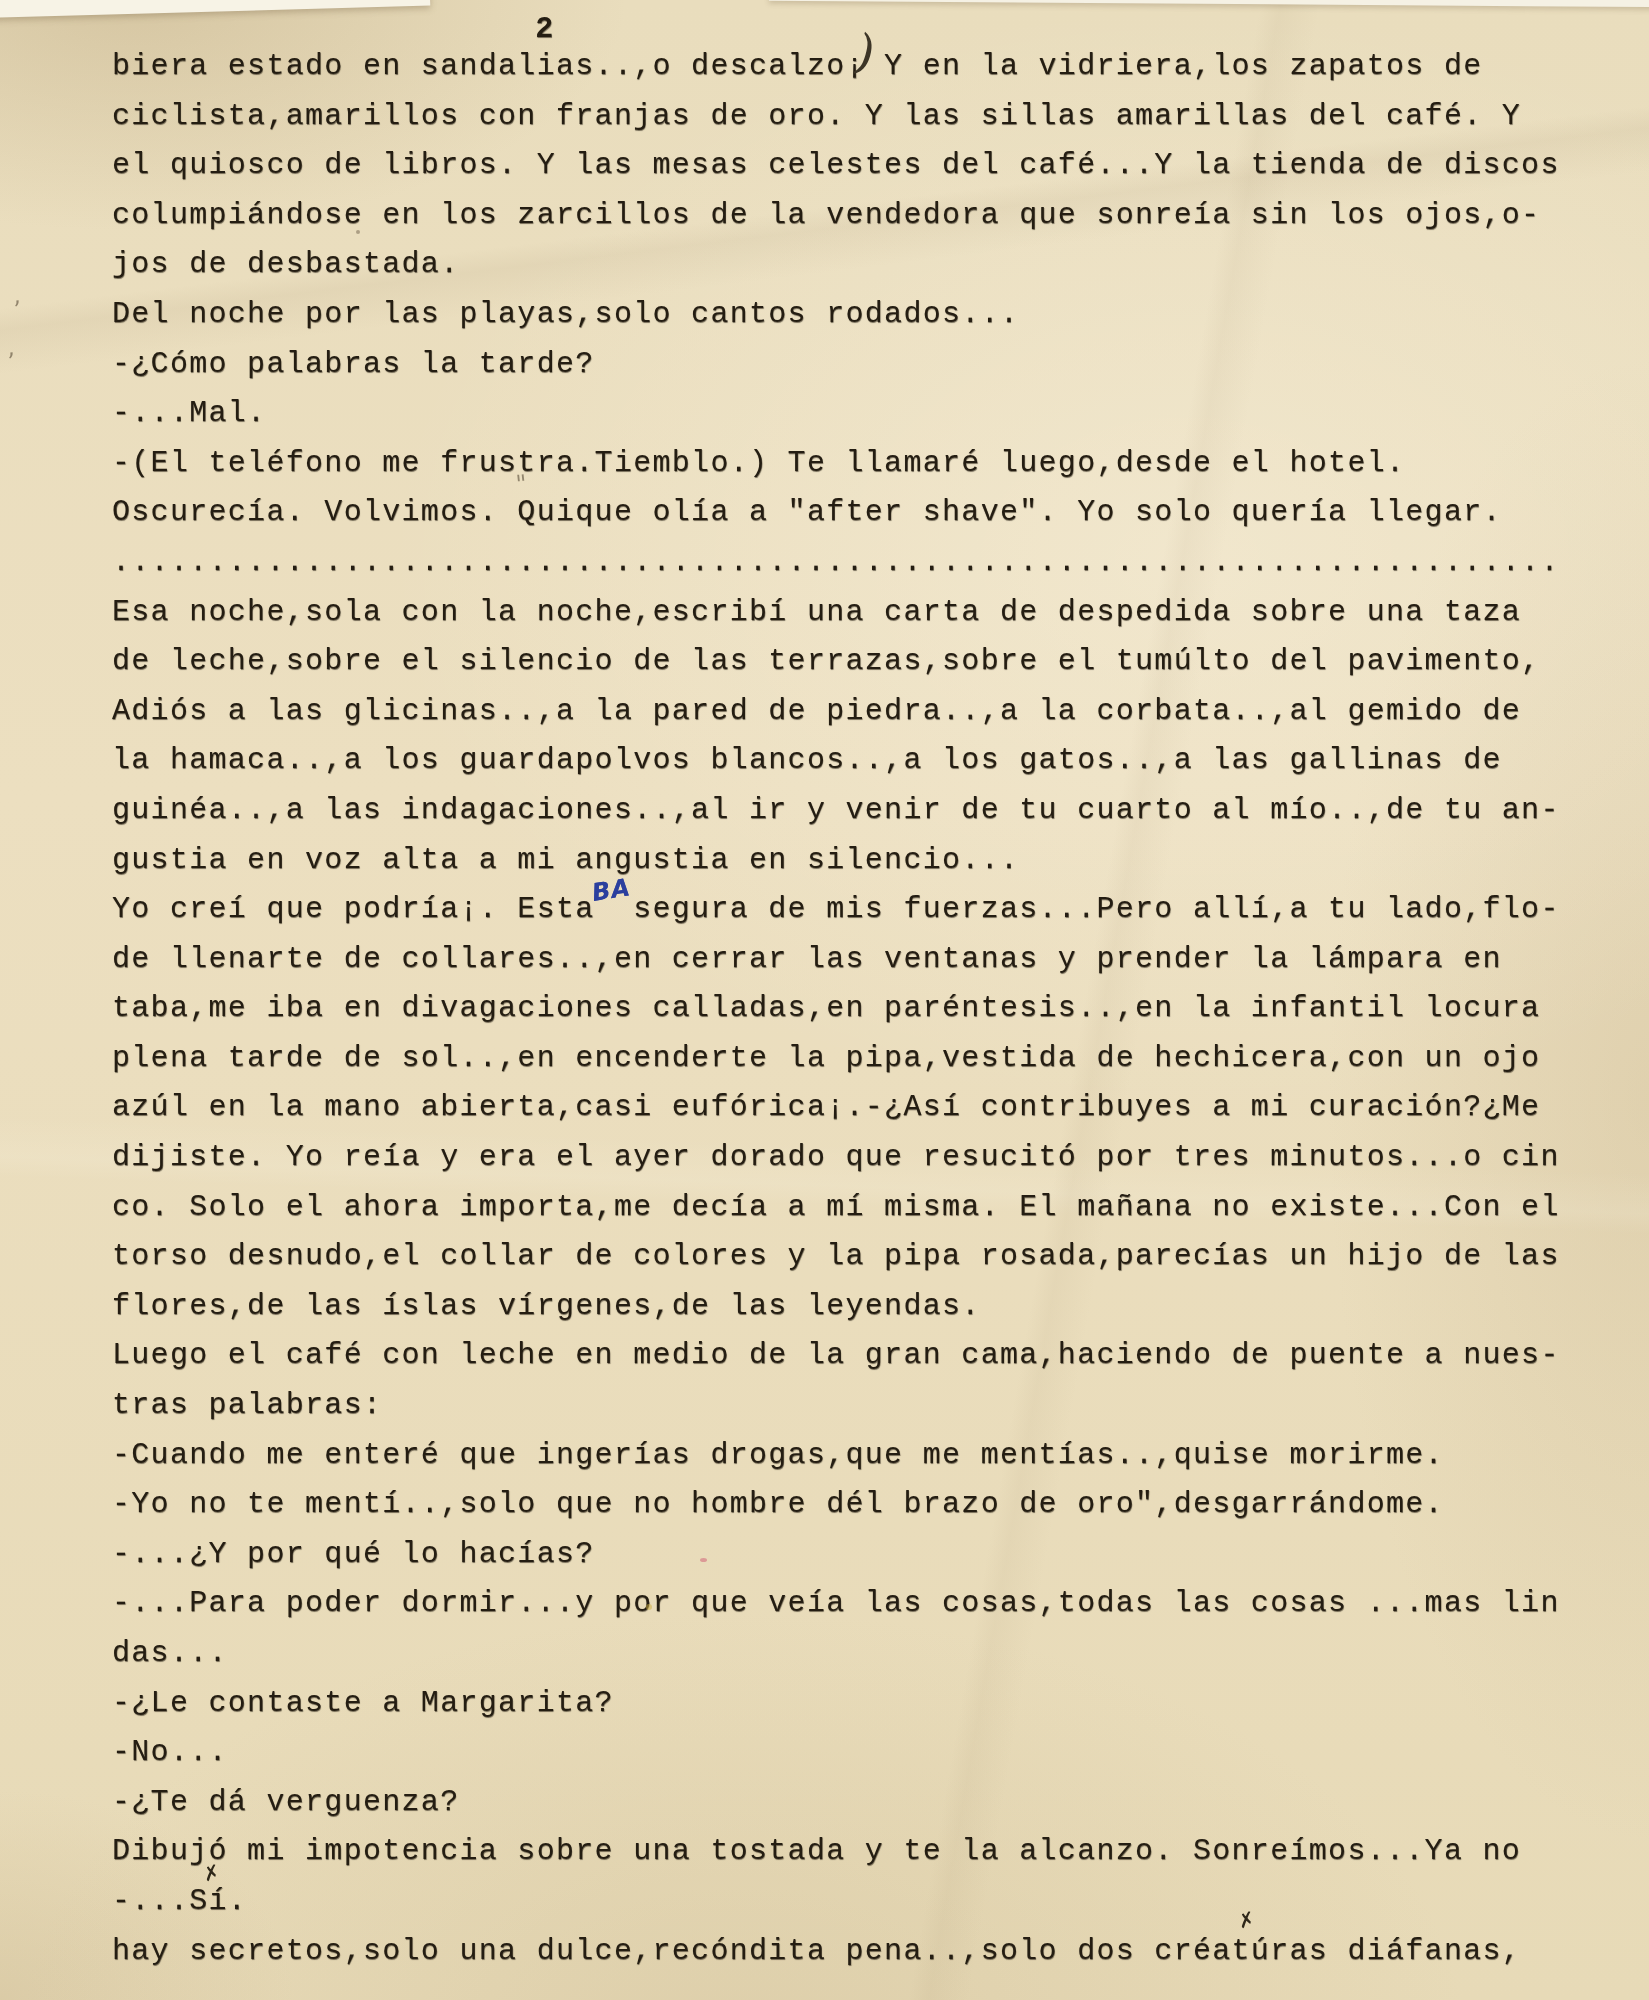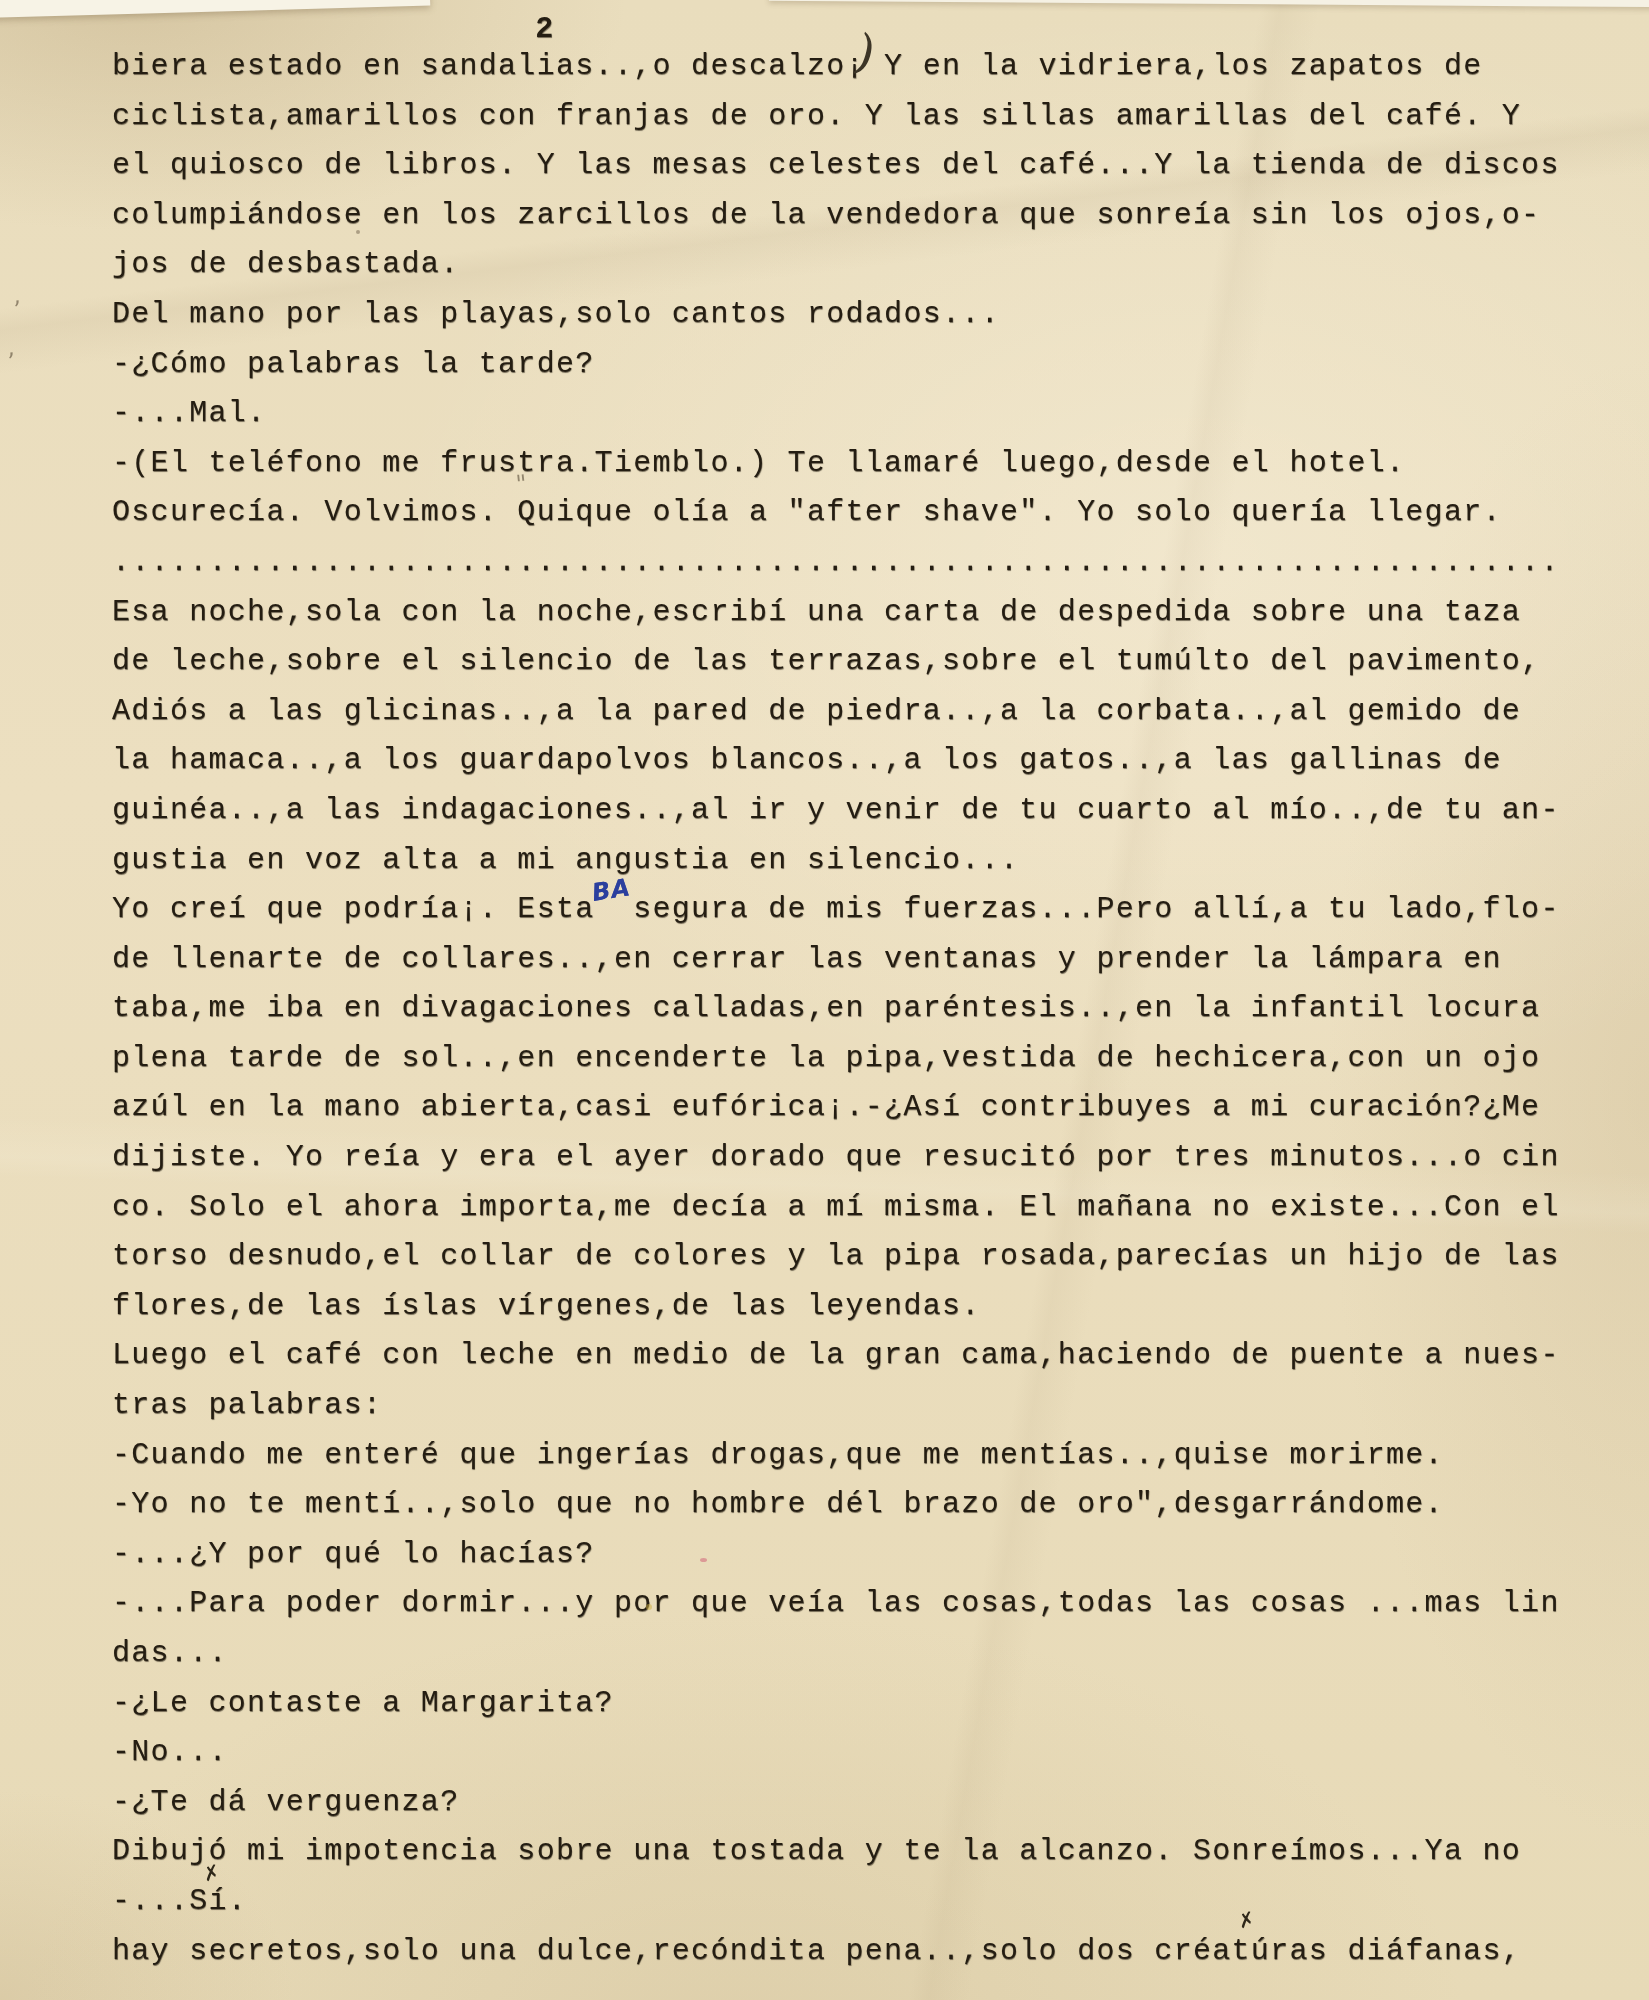--- a/index.html
+++ b/index.html
@@ -78,21 +78,21 @@
   <div class="edge-sliver-top-right"></div>
 
   <div class="page-number">2</div>
 
   <div class="text-lines">
       <div class="line">biera estado en sandalias..,o descalzo¡ Y en la vidriera,los zapatos de</div>
       <div class="line">ciclista,amarillos con franjas de oro. Y las sillas amarillas del café. Y</div>
       <div class="line">el quiosco de libros. Y las mesas celestes del café...Y la tienda de discos</div>
       <div class="line">columpiándose en los zarcillos de la vendedora que sonreía sin los ojos,o-</div>
       <div class="line">jos de desbastada.</div>
-      <div class="line">Del mano por las playas,solo cantos rodados...</div>
+      <div class="line">Del noche por las playas,solo cantos rodados...</div>
       <div class="line">-¿Cómo palabras la tarde?</div>
       <div class="line">-...Mal.</div>
       <div class="line">-(El teléfono me frustra.Tiemblo.) Te llamaré luego,desde el hotel.</div>
       <div class="line">Oscurecía. Volvimos. Quique olía a "after shave". Yo solo quería llegar.</div>
       <div class="line">...........................................................................</div>
       <div class="line">Esa noche,sola con la noche,escribí una carta de despedida sobre una taza</div>
       <div class="line">de leche,sobre el silencio de las terrazas,sobre el tumúlto del pavimento,</div>
       <div class="line">Adiós a las glicinas..,a la pared de piedra..,a la corbata..,al gemido de</div>
       <div class="line">la hamaca..,a los guardapolvos blancos..,a los gatos..,a las gallinas de</div>
       <div class="line">guinéa..,a las indagaciones..,al ir y venir de tu cuarto al mío..,de tu an-</div>

